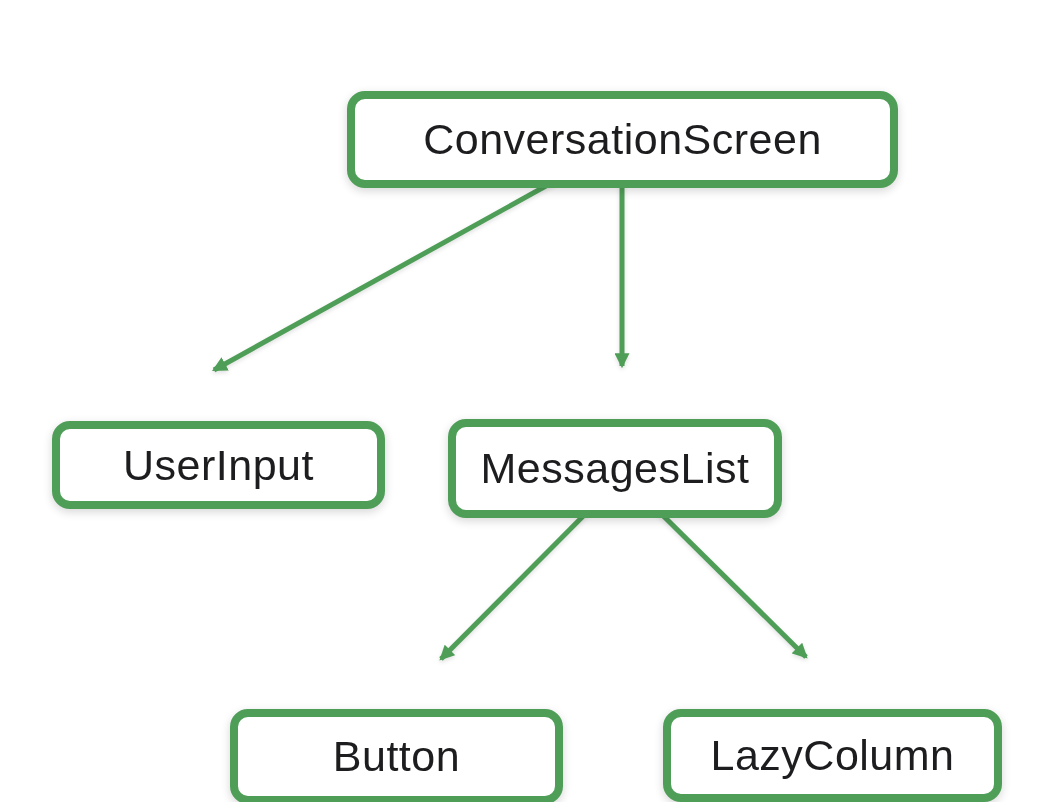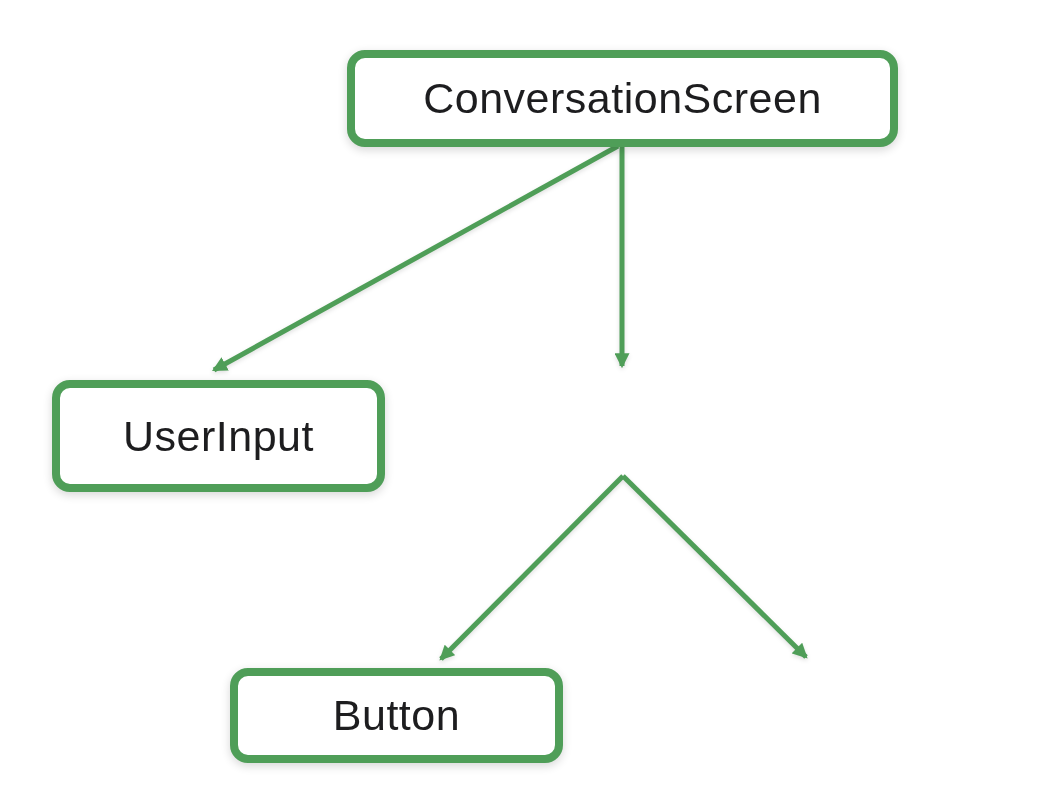--- a/index.html
+++ b/index.html
@@ -35,23 +35,24 @@
     align-items: center;
     justify-content: center;
     background: #ffffff;
     border: 8px solid var(--accent);
     border-radius: 18px;
     box-shadow: 0 3px 10px rgba(0,0,0,0.16);
     color: var(--text);
     font-size: 43px;
     letter-spacing: 0.5px;
     white-space: nowrap;
+    margin-top: 41px;
   }
   .node-conversation-screen { left: 347px; top: 50px;  width: 551px; height: 97px; }
-  .node-user-input          { left: 52px;  top: 380px; width: 333px; height: 112px; }
+  .node-user-input          { left: 52px;  top: 380px; width: 333px; height: 88px; }
   .node-messages-list       { left: 448px; top: 378px; width: 334px; height: 99px; }
   .node-button              { left: 230px; top: 668px; width: 333px; height: 95px; }
   .node-lazy-column         { left: 663px; top: 668px; width: 339px; height: 93px; }
 </style>
 </head>
 <body>
 
 <div class="canvas">
 
   <svg class="edges" viewBox="0 0 1040 802" xmlns="http://www.w3.org/2000/svg">
@@ -67,19 +68,25 @@
   </svg>
 
   <div class="node node-conversation-screen">
     <span>ConversationScreen</span>
   </div>
 
   <div class="node node-user-input">
     <span>UserInput</span>
   </div>
 
+  <div class="node node-messages-list">
+    <span>MessagesList</span>
+  </div>
 
   <div class="node node-button">
     <span>Button</span>
   </div>
 
+  <div class="node node-lazy-column">
+    <span>LazyColumn</span>
+  </div>
 
 </div>
 
 </body></html>

